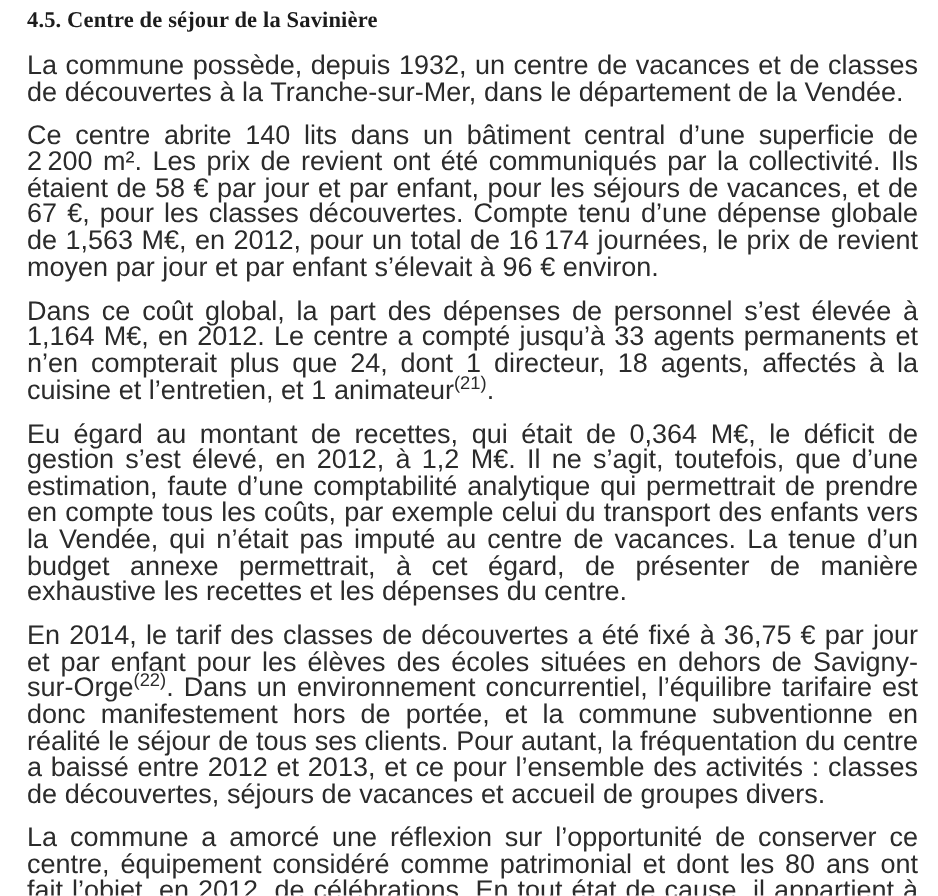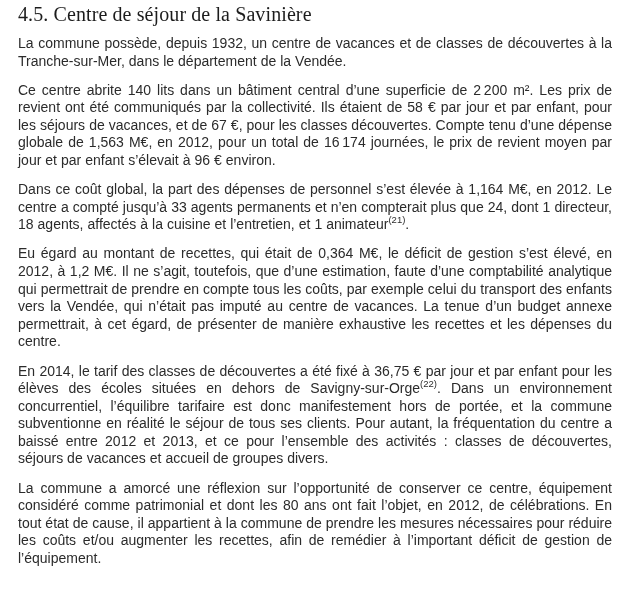--- a/index.html
+++ b/index.html
@@ -18,31 +18,31 @@
   }
   .page {
     box-sizing: border-box;
     width: 625px;
     height: 597px;
     padding: 4px 13px 0 18px;
     background: #ffffff;
   }
   .section-heading {
     font-family: "Liberation Serif", serif;
-    font-weight: normal;
-    font-size: 20px;
+    font-weight: bold;
+    font-size: 15px;
     line-height: 20px;
     color: #1c1c1c;
     margin: 0 0 11px 0;
     letter-spacing: 0.1px;
     text-align: left;
   }
   .para {
     font-family: "Liberation Sans", sans-serif;
-    font-size: 14px;
+    font-size: 18px;
     line-height: 17.6px;
     color: #2b2b2b;
     text-align: justify;
     text-justify: inter-word;
     margin: 0 0 11.5px 0;
     hyphens: none;
     word-spacing: 0.1px;
   }
   .para:last-child {
     margin-bottom: 15px;

